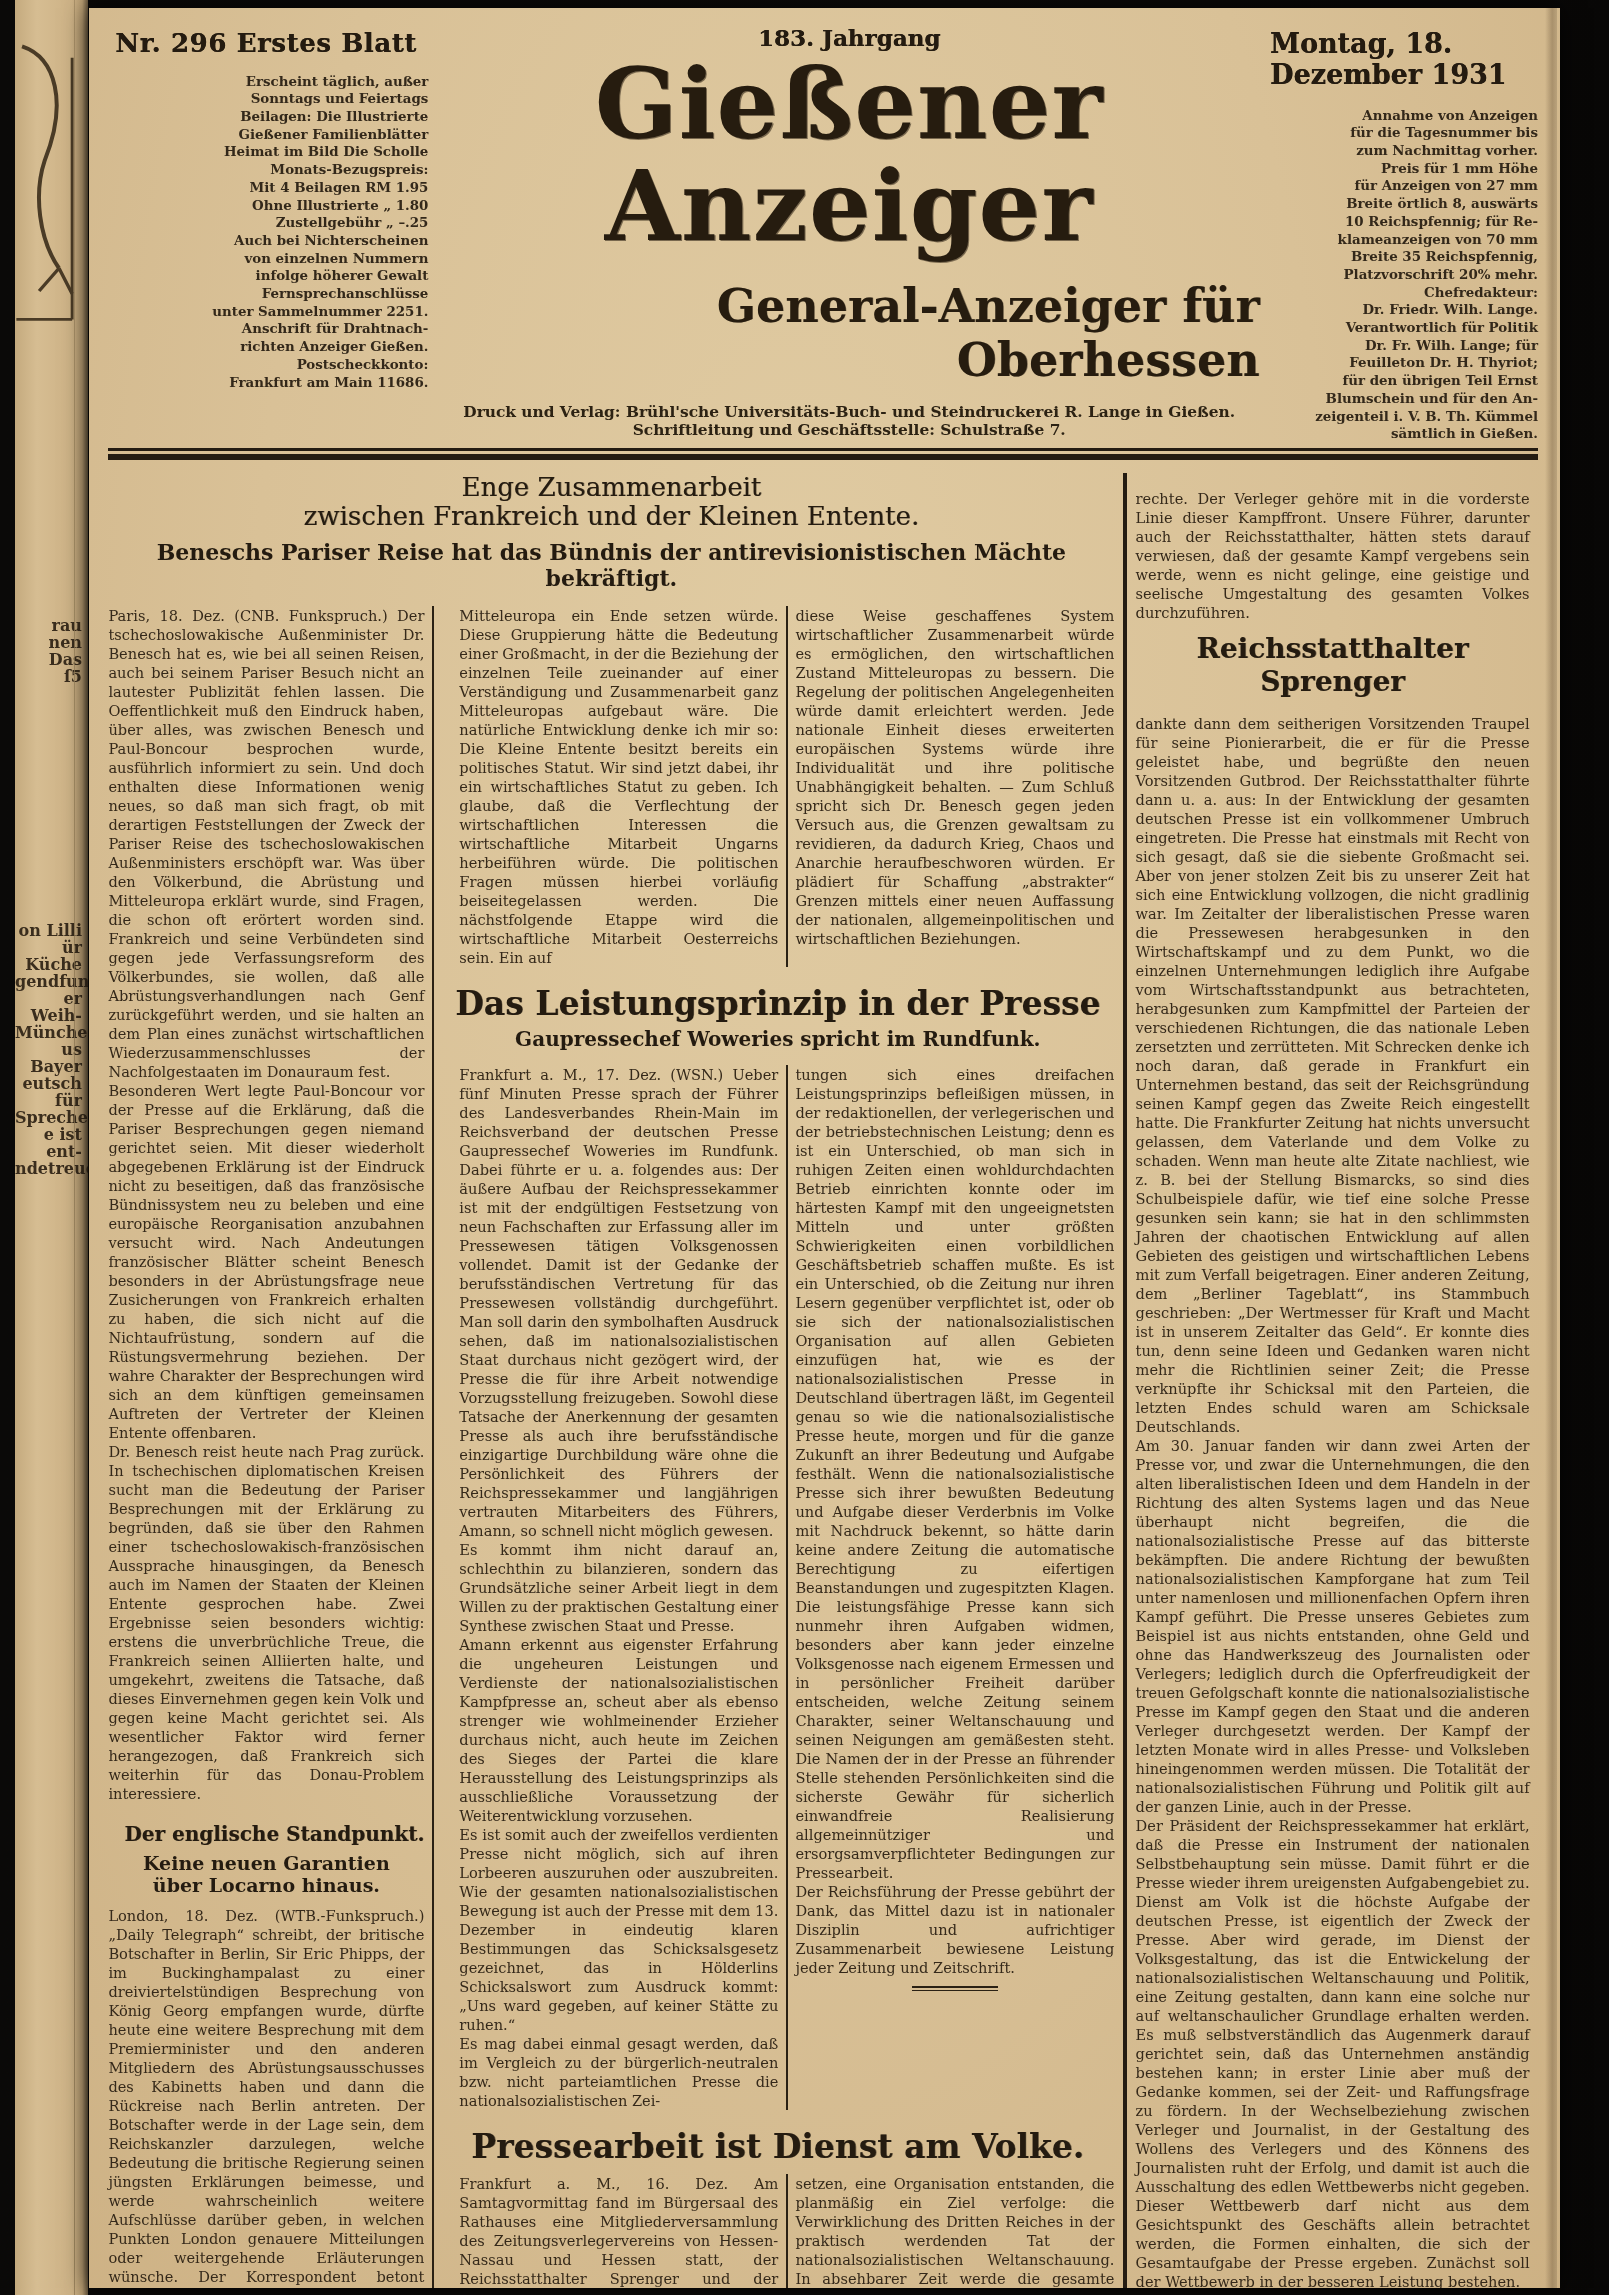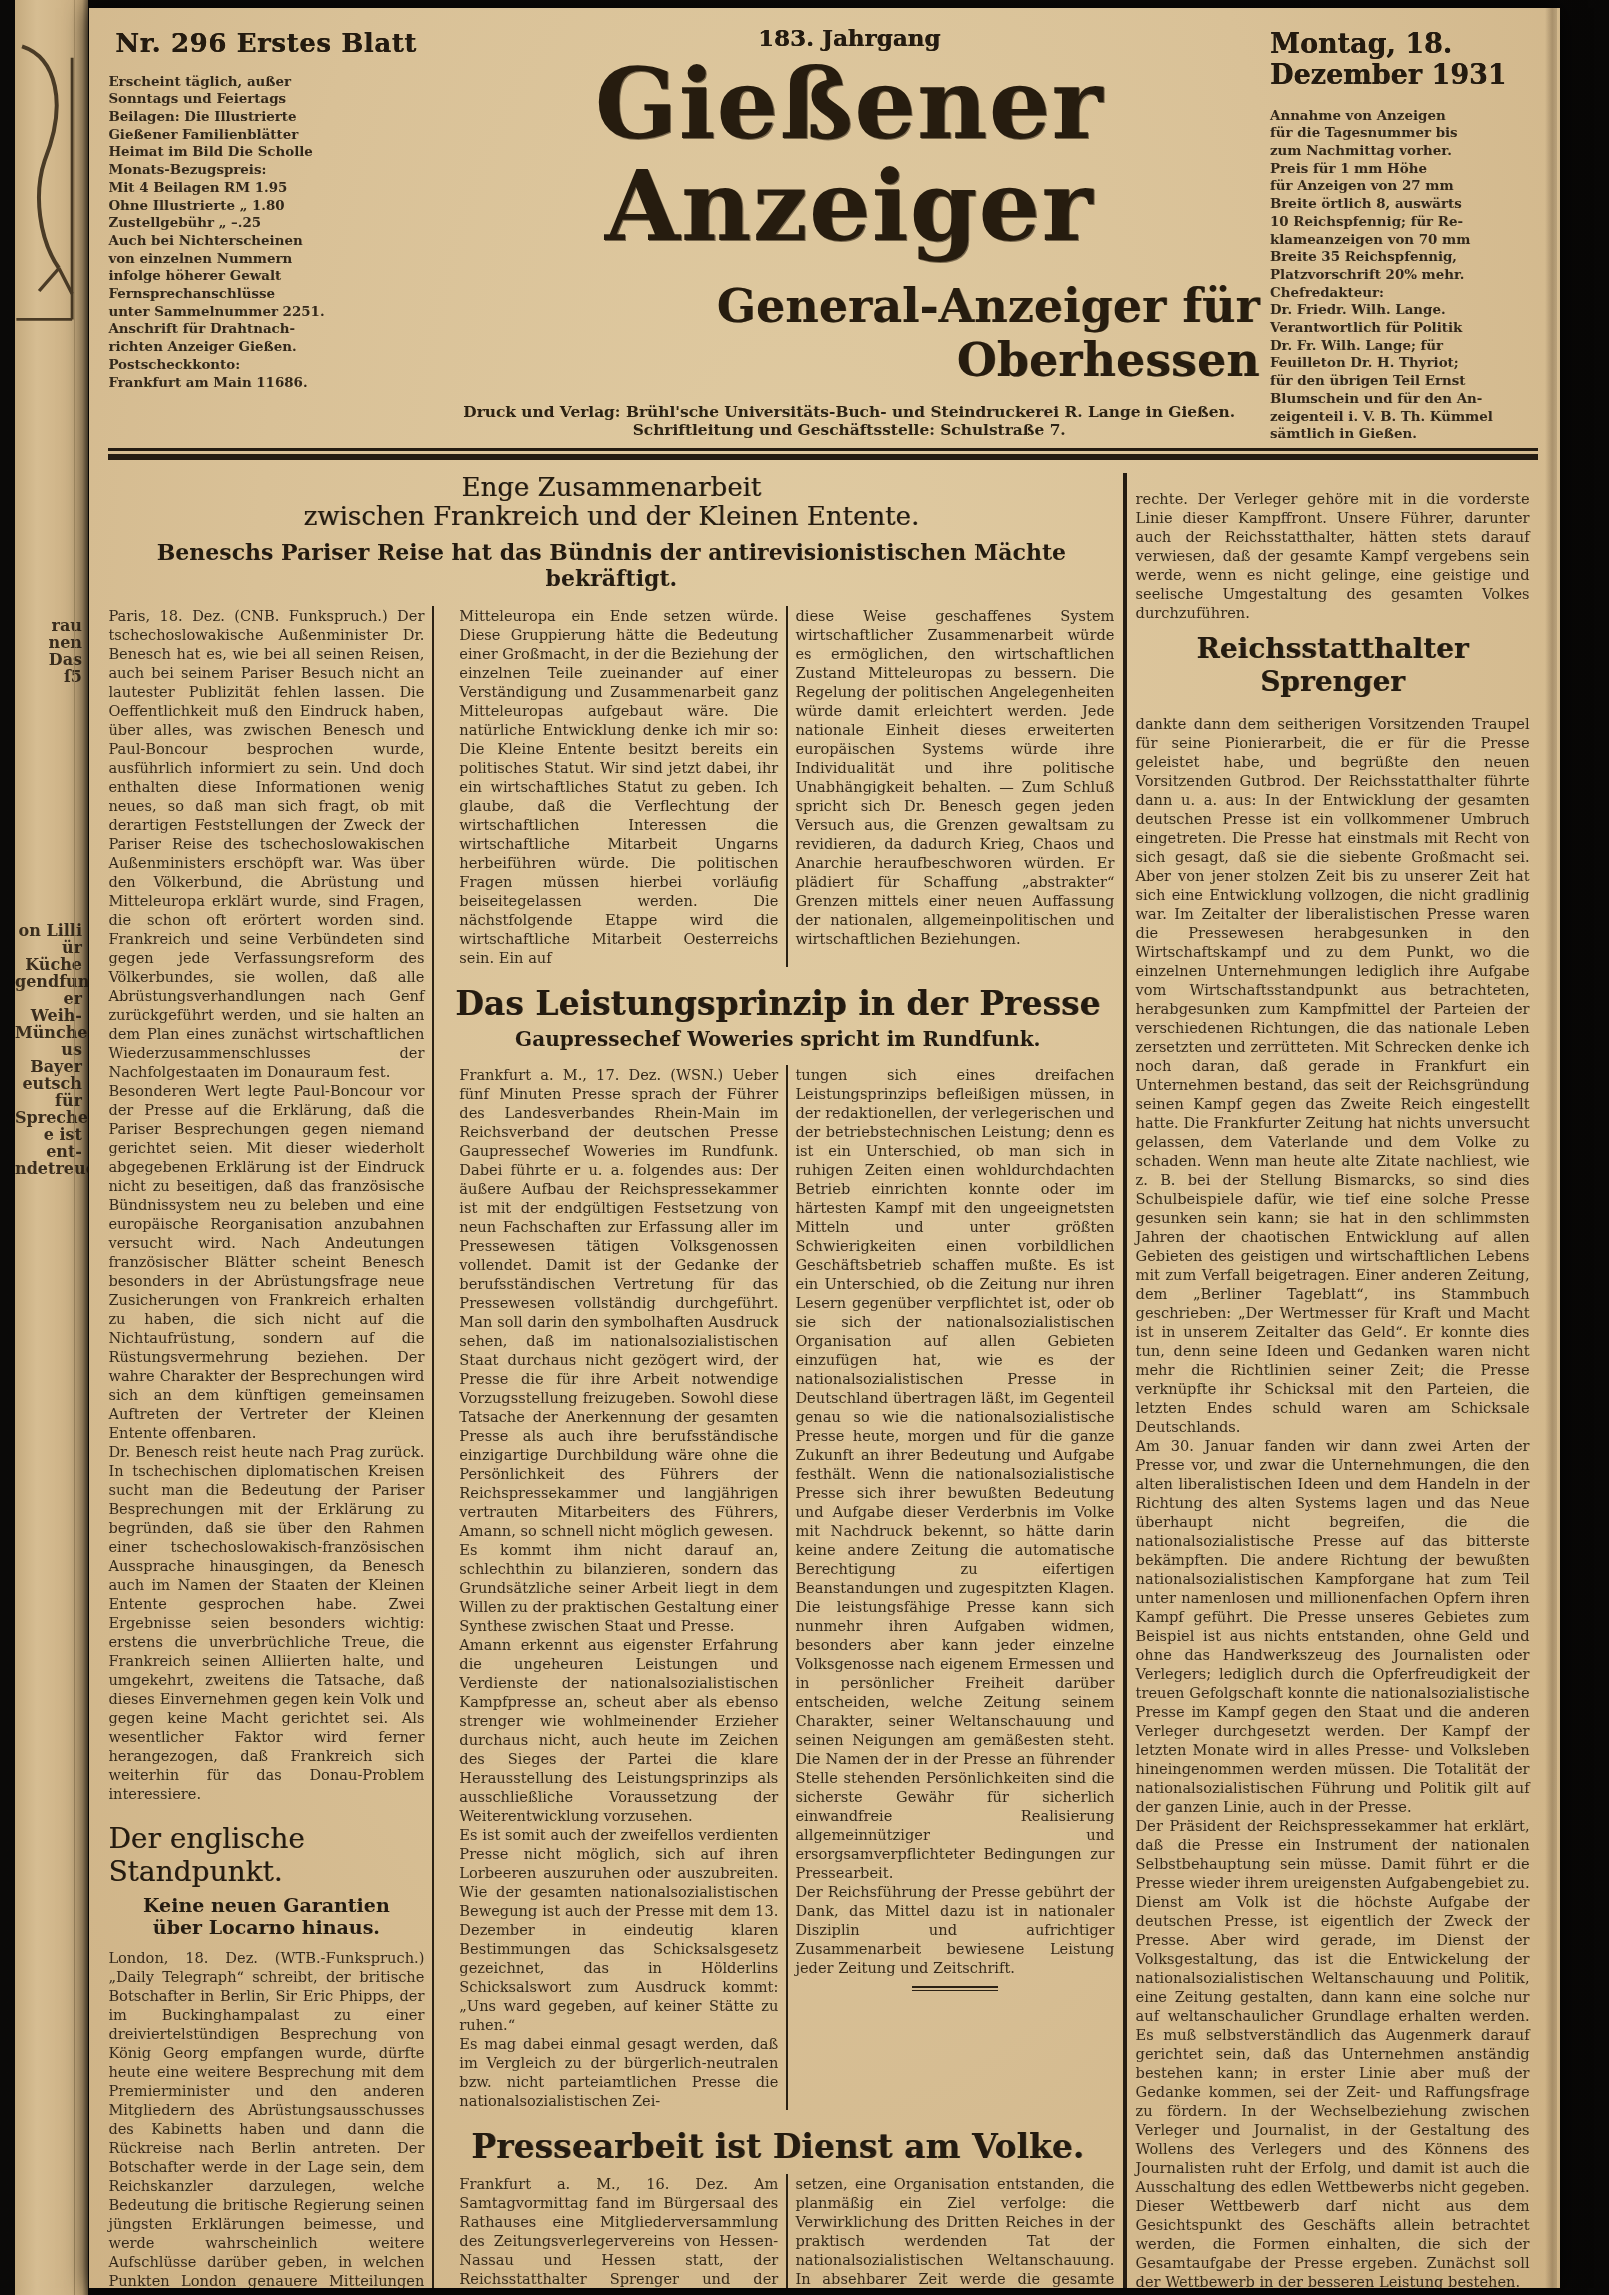--- a/index.html
+++ b/index.html
@@ -22,21 +22,21 @@
     color:#2e2416;overflow:hidden;box-shadow:0 0 23px rgba(0,0,0,.8);}
   .page::after{content:"";position:absolute;top:0;right:3.4px;width:11.4px;height:100%;
     background:linear-gradient(90deg,rgba(0,0,0,0) 0%,rgba(90,70,45,.35) 60%,rgba(40,30,18,.15) 100%);}
   .inner{position:relative;padding:15px 22px 0 19.4px;}
   
   .header{display:grid;grid-template-columns:320px 1fr 268px;column-gap:10.3px;}
   .edition{font-size:26px;font-weight:700;letter-spacing:0.6px;color:#241b10;
     text-shadow:0.3px 0 0 currentColor;margin:4.6px 0 15px 6.9px;}
   .dateline{font-size:27px;font-weight:700;color:#241b10;text-shadow:0.3px 0 0 currentColor;
     margin:4.6px 0 17px 0;text-align:left;}
-  .infobox{font-size:13.4px;line-height:17.7px;font-weight:700;text-align:left;
+  .infobox{font-size:13.4px;line-height:17.7px;font-weight:700;text-align:right;
     white-space:pre-line;color:#33281a;}
   .volume{text-align:center;font-size:23px;font-weight:700;color:#241b10;margin-top:1.1px;
     text-shadow:0.3px 0 0 currentColor;}
   .masthead{text-align:center;font-size:97px;font-weight:700;color:#261c0f;
     letter-spacing:1.1px;line-height:1.05;margin-top:3.4px;
     text-shadow:1.1px 0.6px 0 rgba(38,28,15,.55);}
   .subtitle{text-align:right;font-size:46px;font-weight:700;color:#261c0f;margin-top:21px;
     text-shadow:0.6px 0.3px 0 rgba(38,28,15,.5);}
   .imprint{text-align:center;font-size:15.4px;font-weight:700;color:#2c2213;margin:16px 0 9px 0;}
   .header-rule{height:0;border-top:3.4px solid #241c12;border-bottom:6.9px solid #241c12;
@@ -49,21 +49,21 @@
   .a1-deck{text-align:center;font-size:22px;font-weight:700;color:#241b10;margin:8px 0 15px 0;}
   .threecol{display:flex;align-items:stretch;}
   .col1{width:340px;}
   .midwrap{flex:1;}
   .tworow{display:flex;align-items:stretch;margin-left:18px;}
   .subcol{width:319px;}
   .vrule{width:2.3px;background:#2a2114;margin:0 7.4px;}
   .vrule.thick{width:4px;background:#241c12;margin:0 8.6px;}
   .bodytext{font-size:14.6px;line-height:19px;text-align:justify;white-space:pre-line;
     color:#35291a;}
-  .subhead-lg{text-align:left;font-size:28px;font-weight:400;color:#241b10;margin:19.4px 0 5.7px 0;
+  .subhead-lg{text-align:right;font-size:20px;font-weight:700;color:#241b10;margin:19.4px 0 5.7px 0;
     text-shadow:0.5px 0.2px 0 rgba(36,27,16,.5);}
   .subhead-md{text-align:center;font-size:19px;font-weight:700;color:#241b10;margin:0 0 10.3px 0;
     white-space:pre-line;}
   .art-head{text-align:center;font-size:33px;font-weight:700;color:#241b10;margin:17px 0 4.6px 0;
     text-shadow:0.6px 0.3px 0 rgba(36,27,16,.5);}
   .art-sub{text-align:center;font-size:20px;font-weight:700;color:#241b10;margin:0 0 13.7px 0;}
   .end-rule{width:86px;margin:9px auto 4.6px auto;border-top:2.3px solid #2a2114;
     border-bottom:1.1px solid #2a2114;height:2.3px;}
   .col4{width:394px;}
   .col4 .bodytext{font-size:14.6px;margin-top:16px;}

